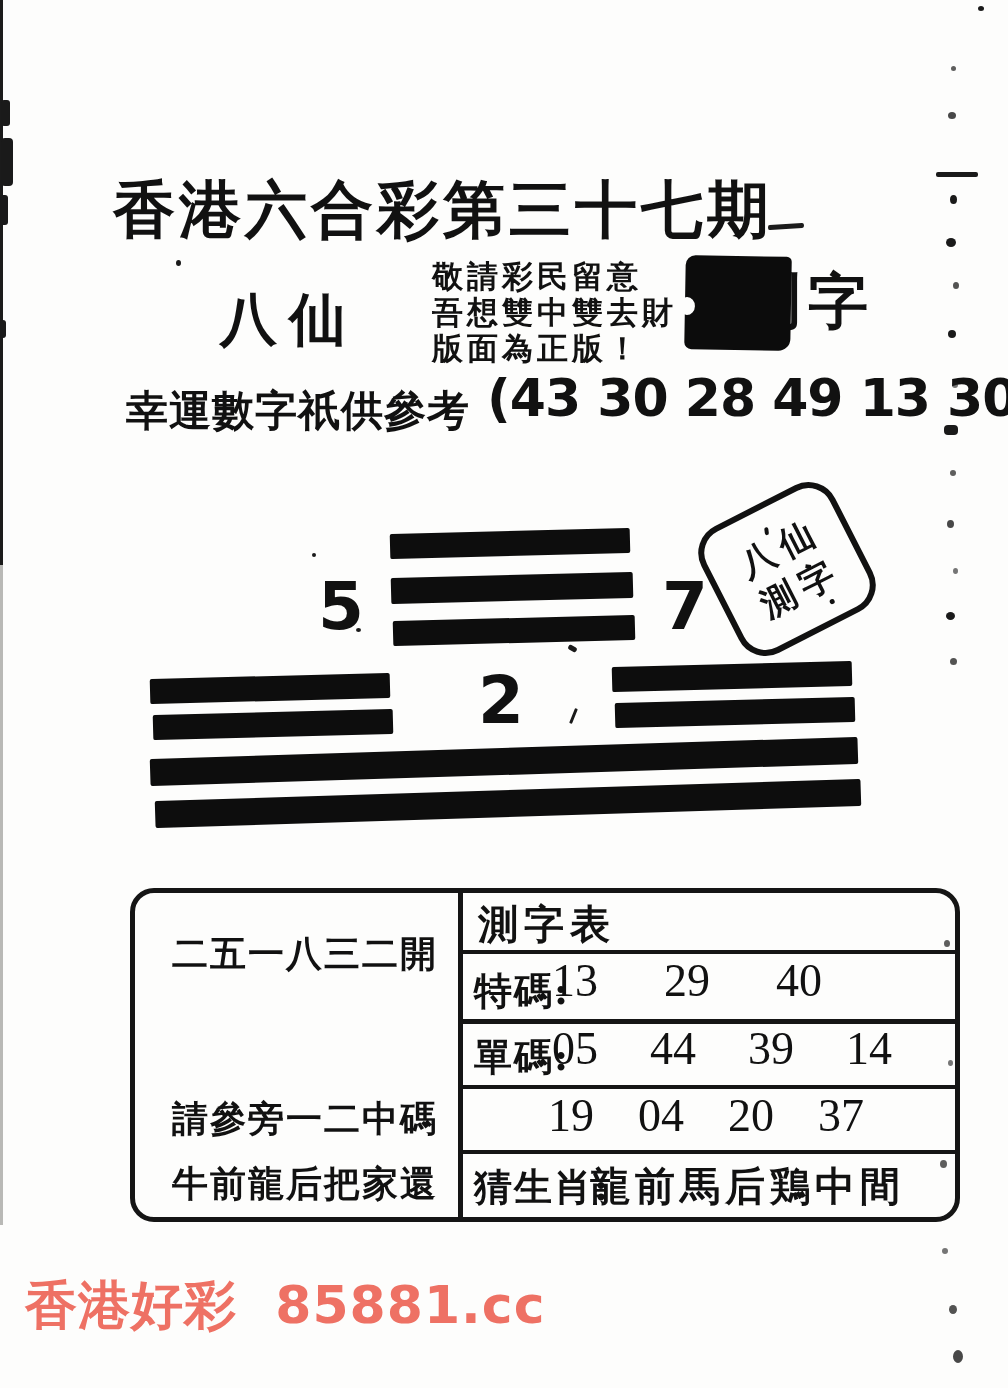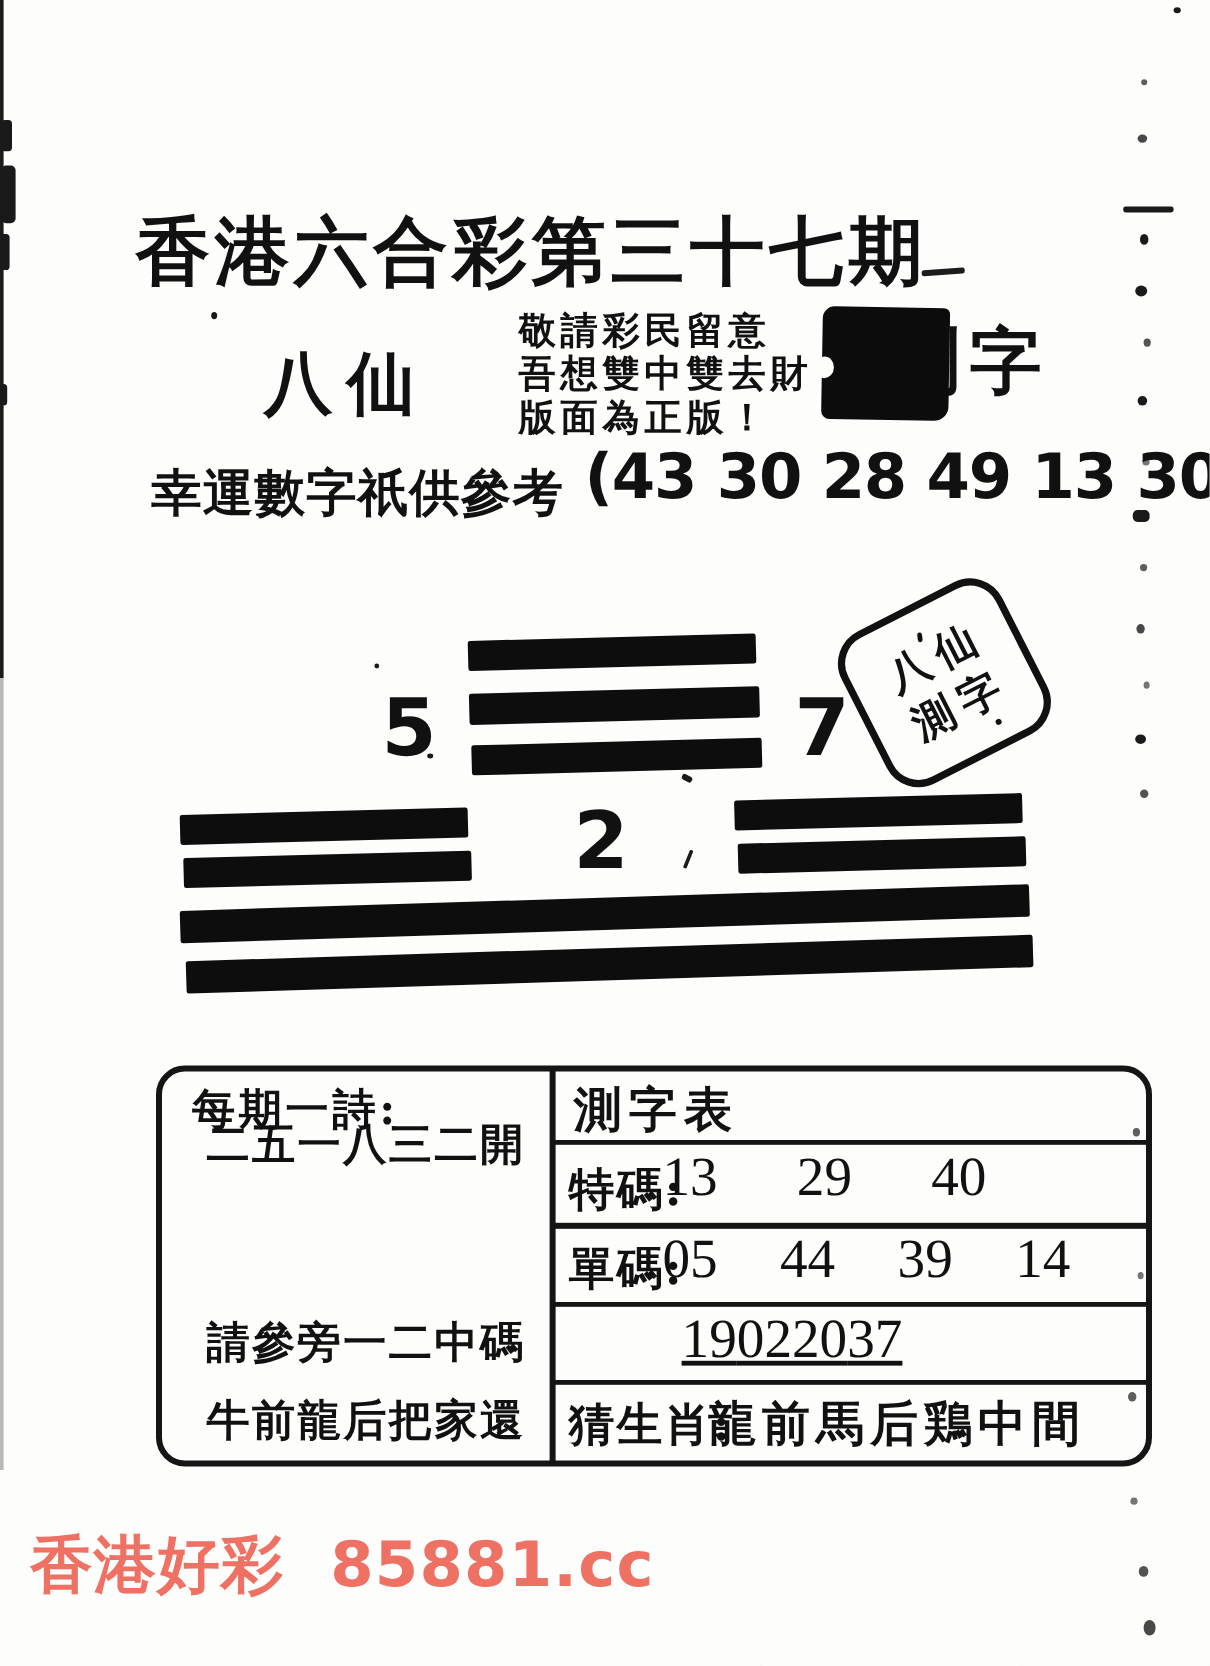--- a/index.html
+++ b/index.html
@@ -158,21 +158,20 @@
     <div class="stamp-tick"></div>
   </div>
 
   <div class="abs tbl"></div>
   <div class="abs tbl-vline"></div>
   <div class="abs tbl-hline" style="top:950px;"></div>
   <div class="abs tbl-hline" style="top:1019px;height:5px;"></div>
   <div class="abs tbl-hline" style="top:1085px;"></div>
   <div class="abs tbl-hline" style="top:1150px;"></div>
 
-  <div class="abs poem-title">每期一詩:</div>
   <div class="abs poem-line" style="top:930px;">二五一八三二開</div>
   <div class="abs poem-line" style="top:1095px;">請參旁一二中碼</div>
   <div class="abs poem-line" style="top:1160px;">牛前龍后把家還</div>
 
   <div class="abs cz-title">測字表</div>
 
   <div class="row-label" style="left:474px;top:966px;">特碼:</div>
   <div class="numgrp" style="left:552px;top:958px;gap:66px;">
     <span>13</span>
     <span>29</span>
@@ -180,23 +179,23 @@
   </div>
 
   <div class="row-label" style="left:474px;top:1032px;">單碼:</div>
   <div class="numgrp" style="left:552px;top:1026px;gap:52px;">
     <span>05</span>
     <span>44</span>
     <span>39</span>
     <span>14</span>
   </div>
 
-  <div class="numgrp" style="left:568px;top:1093px;text-decoration:underline;">
+  <div class="numgrp" style="left:548px;top:1093px;gap:44px;">
     <span>19</span>
-    <span>02</span>
+    <span>04</span>
     <span>20</span>
     <span>37</span>
   </div>
 
   <div class="row-label" style="left:474px;top:1162px;">猜生肖:</div>
   <div class="abs zodiac-val">龍前馬后鶏中間</div>
 
   <div class="abs watermark" id="watermark" style="color: rgb(238, 113, 100);">香港好彩  85881.cc</div>
 
   <div class="abs edge-left"></div>

